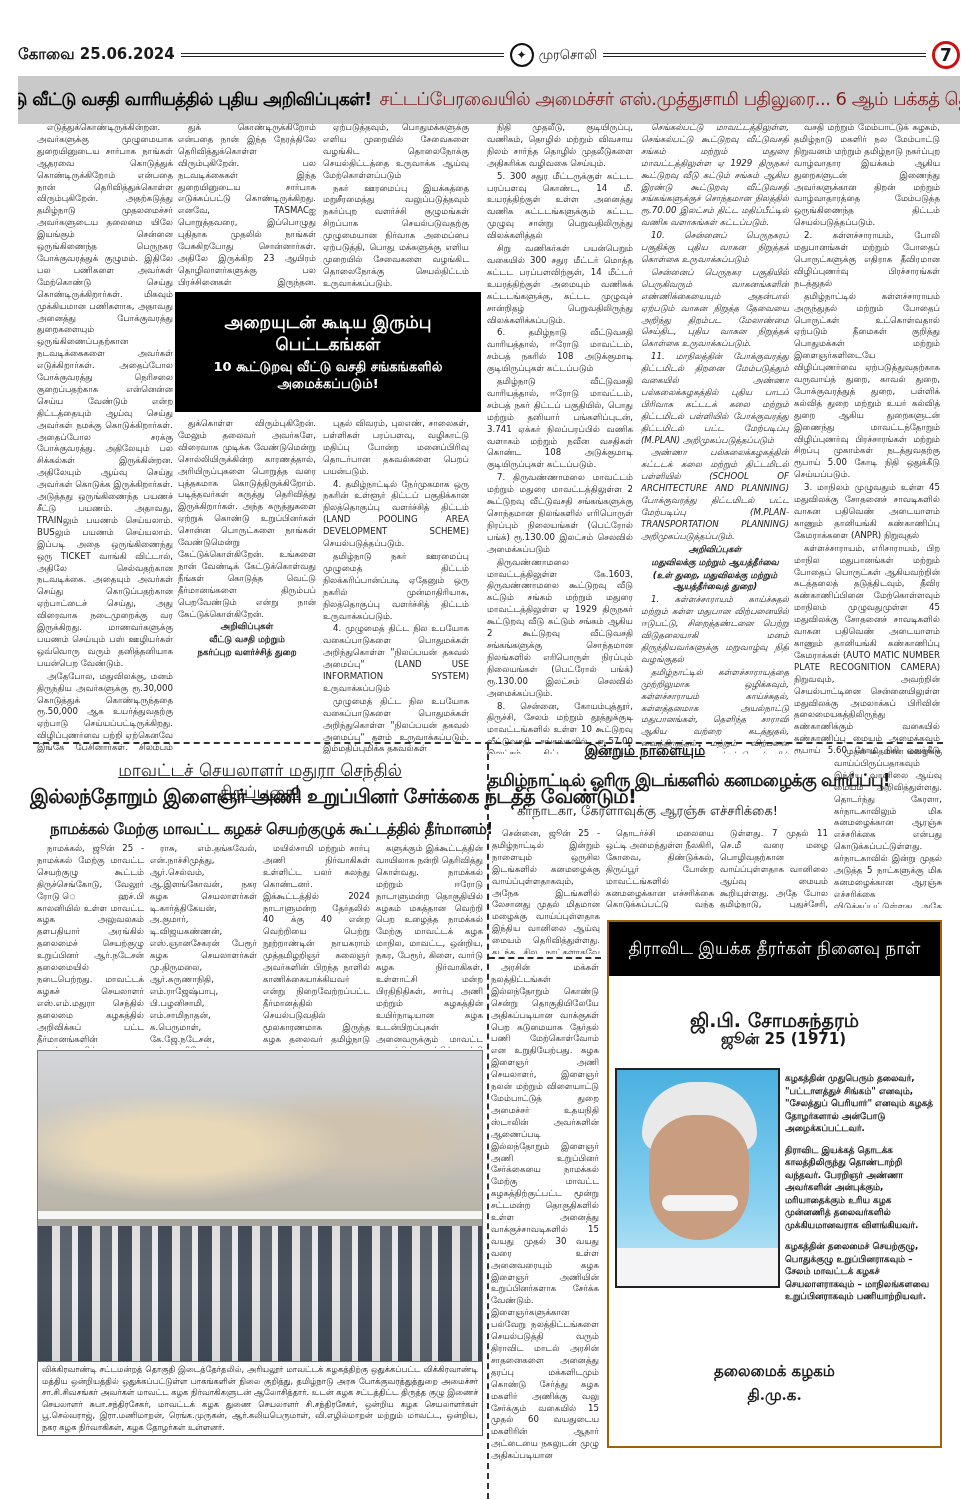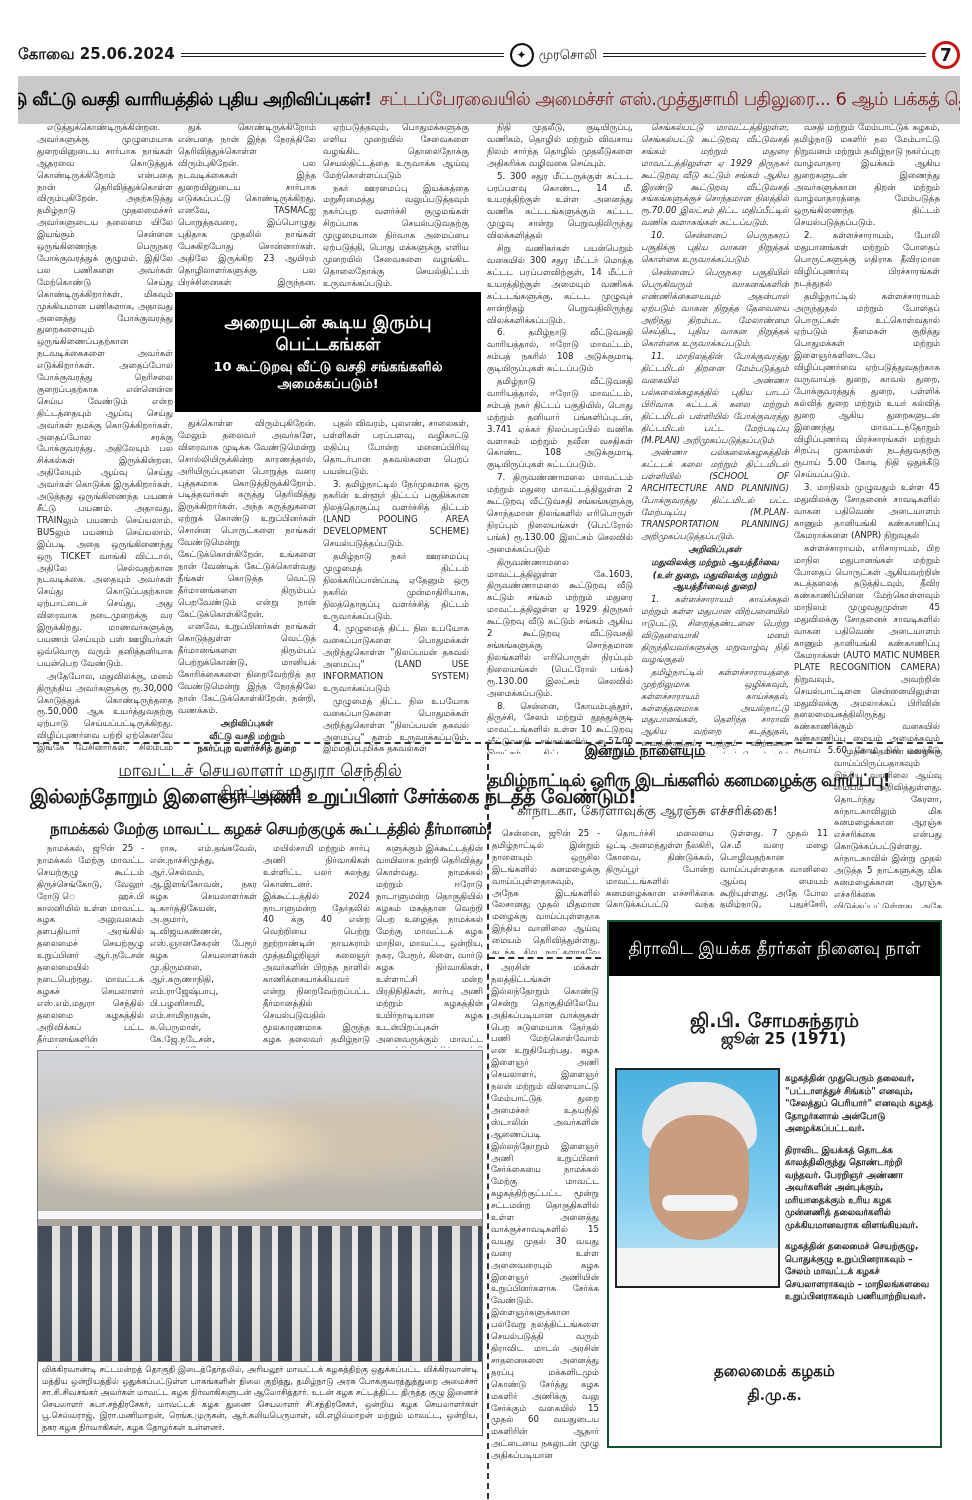--- a/index.html
+++ b/index.html
@@ -37,21 +37,21 @@
   .kicker2 { position: absolute; left: 580px; top: 742px; width: 130px; text-align: center; font-weight: bold; font-size: 14px; text-decoration: underline; }
   .headline2 { position: absolute; left: 488px; top: 770px; width: 312px; text-align: center; font-weight: bold; font-size: 17px; letter-spacing: -0.8px; white-space: nowrap; }
   .deck2 { position: absolute; left: 500px; top: 803px; width: 295px; text-align: center; font-size: 13px; white-space: nowrap; }
 
   .photo { position: absolute; left: 37px; top: 1050px; width: 446px; height: 312px; background: linear-gradient(180deg, #c9cdd2 0%, #e2ddd2 30%, #a8a59c 55%, #d8d5cf 75%, #8e8c88 100%); border: 1px solid #777; overflow: hidden; }
   .photo .band { position: absolute; left: 0; top: 160px; width: 100%; height: 8px; background: #f6f6f6; }
   .photo .people { position: absolute; left: 0; bottom: 0; width: 100%; height: 135px; background: repeating-linear-gradient(90deg, #2f3a4a 0 14px, #e8e8e8 14px 22px, #4a5563 22px 34px, #f1f1f1 34px 40px); opacity: 0.85; }
   .photo .meeting { position: absolute; left: 0; top: 0; width: 100%; height: 160px; background: radial-gradient(ellipse at 30% 60%, #e8d8b8 0 20%, transparent 40%), radial-gradient(ellipse at 70% 55%, #cfc3b0 0 18%, transparent 40%), linear-gradient(180deg, #d3d6da, #b9b4a8); }
   .caption { position: absolute; left: 37px; top: 1362px; width: 446px; border: 1px solid #555; border-top: none; padding: 2px 4px; font-size: 8.2px; line-height: 11.5px; text-align: justify; }
 
-  .tribute { position: absolute; left: 607px; top: 920px; width: 335px; height: 528px; border: 2px solid #14532d; }
+  .tribute { position: absolute; left: 607px; top: 920px; width: 335px; height: 528px; border: 2px solid #a16207; }
   .tribute .head { position: absolute; left: 0; top: 0; width: 100%; height: 54px; background: #000; color: #fff; display: flex; align-items: center; justify-content: center; font-size: 17px; }
   .tribute .name { position: absolute; left: 0; top: 87px; width: 100%; text-align: center; font-weight: bold; font-size: 19px; }
   .tribute .date { position: absolute; left: 0; top: 108px; width: 100%; text-align: center; font-weight: bold; font-size: 15px; margin-left: 9px; }
   .portrait { position: absolute; left: 6px; top: 146px; width: 165px; height: 220px; border: 2px solid #222; background: linear-gradient(180deg, #4ab0e0 0%, #86cff0 60%, #c8e9f6 100%); overflow: hidden; }
   .portrait .hair { position: absolute; left: 25px; top: 12px; width: 115px; height: 70px; border-radius: 55px 55px 20px 20px; background: #e9e9ea; }
   .portrait .face { position: absolute; left: 32px; top: 45px; width: 100px; height: 125px; border-radius: 45px 45px 50px 50px; background: #c89d80; }
   .portrait .stache { position: absolute; left: 45px; top: 125px; width: 76px; height: 16px; border-radius: 10px; background: #f3f3f3; }
   .portrait .shirt { position: absolute; left: 0; top: 178px; width: 100%; height: 60px; background: #f4f4f6; }
   .tribute .bio { position: absolute; left: 176px; top: 150px; width: 154px; font-size: 8.8px; line-height: 12.5px; font-weight: bold; }
   .tribute .bio p { margin-bottom: 9px; }
@@ -92,30 +92,29 @@
 
 </div>
 
 <div class="blackbox">
   <div class="l2">அறையுடன் கூடிய இரும்பு பெட்டகங்கள்</div>
   <div class="l3">10 கூட்டுறவு வீட்டு வசதி சங்கங்களில் அமைக்கப்படும்!</div>
 </div>
 
 <div class="col" style="left:178px; top:418px; width:138px; height:336px;">
   <p>துக்கொள்ள விரும்புகிறேன். மேலும் தலைவர் அவர்களே, விரைவாக முடிக்க வேண்டுமென்று சொல்லியிருக்கின்ற காரணத்தால், அரியிருப்புகளை பொறுத்த வரை புத்தகமாக கொடுத்திருக்கிறோம். படித்தவர்கள் கருத்து தெரிவித்து இருக்கிறார்கள். அந்த கருத்துகளை ஏற்றுக் கொண்டு உறுப்பினர்கள் சொன்ன பொருட்களை நாங்கள் வேண்டுமென்று கேட்டுக்கொள்கிறேன். உங்களை நான் வேண்டிக் கேட்டுக்கொள்வது நீங்கள் கொடுத்த வெட்டு தீர்மானங்களை திரும்பப் பெறவேண்டும் என்று நான் கேட்டுக்கொள்கிறேன்.</p>
-  <p>எனவே, உறுப்பினர்கள் நாங்கள் கொடுத்துள்ள வெட்டுத் தீர்மானங்களை திரும்பப் பெற்றுக்கொண்டு, மானியக் கோரிக்கைகளை நிறைவேற்றித் தர வேண்டுமென்று இந்த நேரத்திலே நான் கேட்டுக்கொள்கிறேன். நன்றி, வணக்கம்.</p>
   <p class="subhead">அறிவிப்புகள்</p>
   <p class="subhead">வீட்டு வசதி மற்றும்</p>
   <p class="subhead">நகர்ப்புற வளர்ச்சித் துறை</p>
 
 </div>
 
 <div class="col" style="left:323px; top:418px; width:146px; height:336px;">
   <p>புதல் விவரம், புலஎண், சாலைகள், பள்ளிகள் பரப்பளவு, வழிகாட்டு மதிப்பு போன்ற மனைப்பிரிவு தொடர்பான தகவல்களை பெறப் பயன்படும்.</p>
-  <p>3. தமிழ்நாட்டில் நேர்முகமாக ஒரு நகரின் உள்ளூர் திட்டப் பகுதிக்கான நிலத்தொகுப்பு வளர்ச்சித் திட்டம் (LAND POOLING AREA DEVELOPMENT SCHEME) செயல்படுத்தப்படும்.</p>
+  <p>4. தமிழ்நாட்டில் நேர்முகமாக ஒரு நகரின் உள்ளூர் திட்டப் பகுதிக்கான நிலத்தொகுப்பு வளர்ச்சித் திட்டம் (LAND POOLING AREA DEVELOPMENT SCHEME) செயல்படுத்தப்படும்.</p>
   <p>தமிழ்நாடு நகர் ஊரமைப்பு முழுமைத் திட்டம் நிலக்கரிப்பான்ப்படி ஏதேனும் ஒரு நகரில் முன்மாதிரியாக, நிலத்தொகுப்பு வளர்ச்சித் திட்டம் உருவாக்கப்படும்.</p>
   <p>4. முழுமைத் திட்ட நில உபயோக வகைப்பாடுகளை பொதுமக்கள் அறிந்துகொள்ள "நிலப்பயன் தகவல் அமைப்பு" (LAND USE INFORMATION SYSTEM) உருவாக்கப்படும்</p>
   <p>முழுமைத் திட்ட நில உபயோக வகைப்பாடுகளை பொதுமக்கள் அறிந்துகொள்ள "நிலப்பயன் தகவல் அமைப்பு" தளம் உருவாக்கப்படும். இம்மதிப்புமிக்க தகவல்கள்</p>
 </div>
 
 <div class="col" style="left:487px; top:122px; width:146px; height:632px;">
   <p>நிதி முதலீடு, குடியிருப்பு, வணிகம், தொழில் மற்றும் விவசாய நிலம் சார்ந்த தொழில் முதலீடுகளை அதிகரிக்க வழிவகை செய்யும்.</p>
   <p>5. 300 சதுர மீட்டருக்குள் கட்டட பரப்பளவு கொண்ட, 14 மீ. உயரத்திற்குள் உள்ள அனைத்து வணிக கட்டடங்களுக்கும் கட்டட முழுவு சான்று பெறுவதிலிருந்து விலக்களித்தல்</p>
   <p>சிறு வணிகர்கள் பயன்பெறும் வகையில் 300 சதுர மீட்டர் மொத்த கட்டட பரப்பளவிற்குள், 14 மீட்டர் உயரத்திற்குள் அமையும் வணிகக் கட்டடங்களுக்கு, கட்டட முழுவுச் சான்றிதழ் பெறுவதிலிருந்து விலக்களிக்கப்படும்.</p>
   <p>6. தமிழ்நாடு வீட்டுவசதி வாரியத்தால், ஈரோடு மாவட்டம், சம்பத் நகரில் 108 அடுக்குமாடி குடியிருப்புகள் கட்டப்படும்</p>

